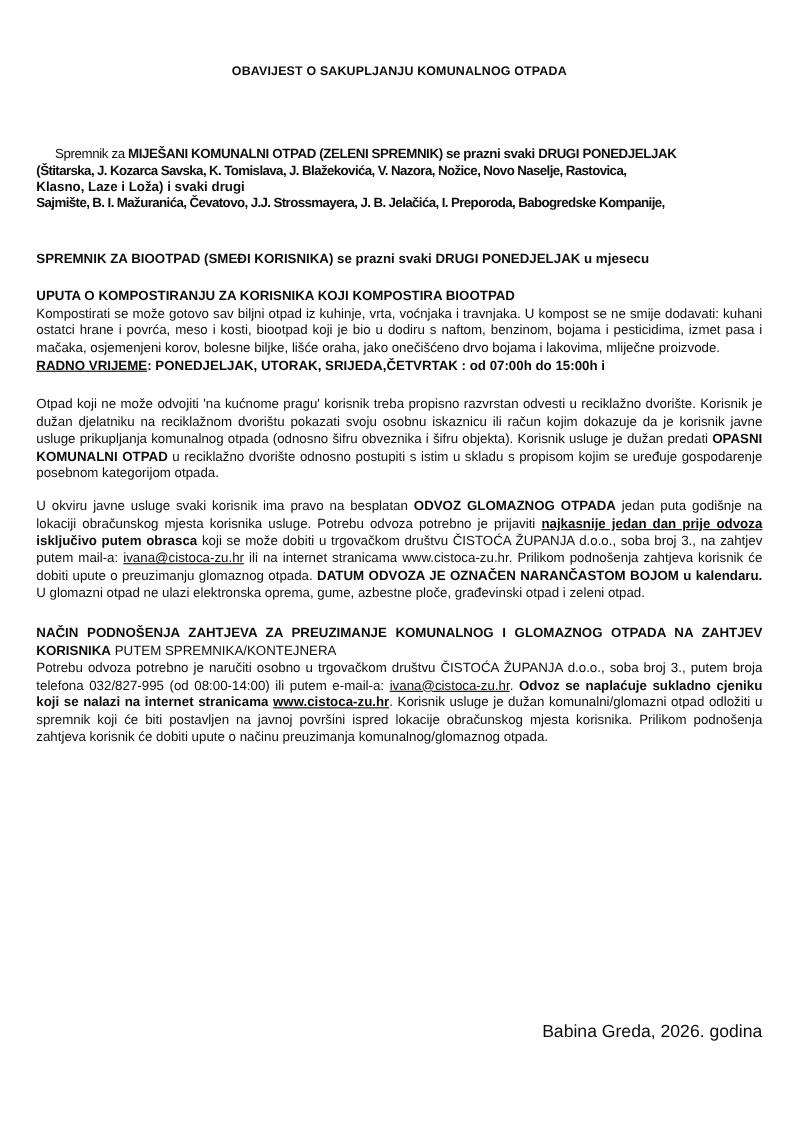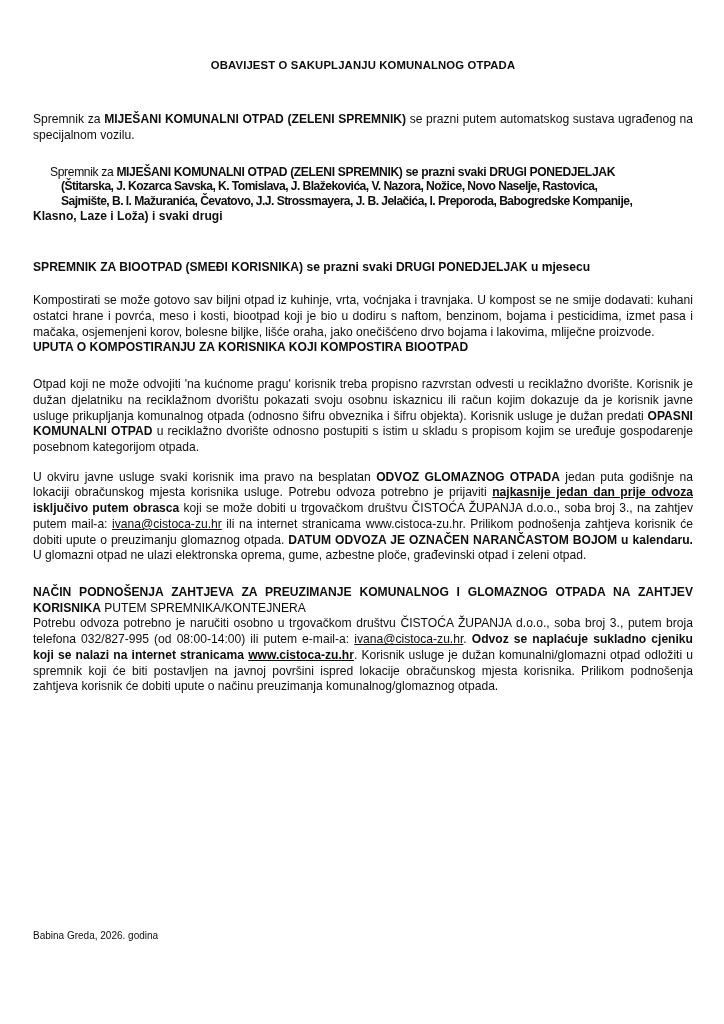--- a/index.html
+++ b/index.html
@@ -56,79 +56,79 @@
   .gap-m  { height: 14px; }
   .gap-l  { height: 18px; }
   .gap-xl { height: 21px; }
 
   b, .b { font-weight: bold; }
   .u { text-decoration: underline; }
   .bu { font-weight: bold; text-decoration: underline; }
 
   
   .cond { letter-spacing: -0.35px; margin-left: 17px; }
-  .cond2 { letter-spacing: -0.55px; margin-left: 28px; }
+  .cond2 { letter-spacing: -0.55px; }
 
   .line { display: block; white-space: nowrap; }
 
   .block-bold {
     font-weight: bold;
     font-size: 12.1px;
     line-height: 1.32;
   }
 
   .indent-petak {
     display: block;
     padding-left: 83px;
     white-space: nowrap;
   }
 
   .footer {
     position: absolute;
     left: 33px;
     top: 930px;
     width: 660px;
-    text-align: left;
-    font-size: 10px;
+    text-align: right;
+    font-size: 16px;
   }
 </style>
 </head>
 <body>
 
 <div class="page">
   <div class="content">
 
     <div class="doc-title">OBAVIJEST O SAKUPLJANJU KOMUNALNOG OTPADA</div>
 
-    <p class="para"><span>Spremnik za </span><b>MIJEŠANI KOMUNALNI OTPAD (ZELENI SPREMNIK)</b><span> se prazni putem automatskog sustava ugrađenog na specijalnom vozilu.</span></p>
 
     <div class="gap-xl"></div>
 
     <p class="para tight">
       <span class="line cond"><span>Spremnik za </span><b>MIJEŠANI KOMUNALNI OTPAD (ZELENI SPREMNIK) se prazni svaki DRUGI PONEDJELJAK</b></span>
       <b class="line cond2">(Štitarska, J. Kozarca Savska, K. Tomislava, J. Blažekovića, V. Nazora, Nožice, Novo Naselje, Rastovica,</b>
+      <b class="line">Klasno, Laze i Loža)  i svaki drugi</b>
       <b class="line cond2">Sajmište, B. I. Mažuranića, Čevatovo, J.J. Strossmayera, J. B. Jelačića, I. Preporoda, Babogredske Kompanije,</b>
-      <b class="line">Klasno, Laze i Loža)  i svaki drugi</b>
     </p>
 
     <div class="gap-l"></div>
 
 
     <div class="gap-l"></div>
 
     <p class="para"><b>SPREMNIK ZA BIOOTPAD (SMEĐI KORISNIKA)</b><b> se prazni svaki DRUGI  PONEDJELJAK  u mjesecu</b></p>
 
     <div class="gap-l"></div>
 
+    <p class="para"><b>UPUTA O KOMPOSTIRANJU ZA KORISNIKA KOJI KOMPOSTIRA BIOOTPAD</b></p>
     <p class="para">Kompostirati se može gotovo sav biljni otpad iz kuhinje, vrta, voćnjaka i travnjaka. U kompost se ne smije dodavati: kuhani ostatci hrane i povrća, meso i kosti, biootpad koji je bio u dodiru s naftom, benzinom, bojama i pesticidima, izmet pasa i mačaka, osjemenjeni korov, bolesne biljke, lišće oraha, jako onečišćeno drvo bojama i lakovima, mliječne proizvode.</p>
-    <p class="para"><b>UPUTA O KOMPOSTIRANJU ZA KORISNIKA KOJI KOMPOSTIRA BIOOTPAD</b></p>
 
 
 
     <p class="para tight block-bold">
+      <span class="line"><span class="u">RADNO VRIJEME</span><span>: PONEDJELJAK, UTORAK, SRIJEDA,ČETVRTAK  : od 07:00h do 15:00h i</span></span>
     </p>
 
     <div class="gap-xl"></div>
 
     <p class="para"><span>Otpad koji ne može odvojiti 'na kućnome pragu' korisnik treba propisno razvrstan odvesti u reciklažno dvorište. Korisnik je dužan djelatniku na reciklažnom dvorištu pokazati svoju osobnu iskaznicu ili račun kojim dokazuje da je korisnik javne usluge prikupljanja komunalnog otpada (odnosno šifru obveznika i šifru objekta). Korisnik usluge je dužan predati </span><b>OPASNI KOMUNALNI OTPAD</b><span> u reciklažno dvorište odnosno postupiti s istim u skladu s propisom kojim se uređuje gospodarenje posebnom kategorijom otpada.</span></p>
 
     <div class="gap-m"></div>
 
     <p class="para"><span>U okviru javne usluge svaki korisnik ima pravo na besplatan </span><b>ODVOZ GLOMAZNOG OTPADA</b><span> jedan puta godišnje na lokaciji obračunskog mjesta korisnika usluge. Potrebu odvoza potrebno je prijaviti </span><span class="bu">najkasnije jedan dan prije odvoza</span> <b>isključivo putem obrasca</b><span> koji se može dobiti u trgovačkom društvu ČISTOĆA ŽUPANJA d.o.o., soba broj 3., na zahtjev putem mail-a: </span><a class="u" href="#" style="color:inherit;">ivana@cistoca-zu.hr</a><span> ili na internet stranicama www.cistoca-zu.hr. Prilikom podnošenja zahtjeva korisnik će dobiti upute o preuzimanju glomaznog otpada. </span><b>DATUM ODVOZA JE OZNAČEN NARANČASTOM BOJOM u kalendaru.</b><span> U glomazni otpad ne ulazi elektronska oprema, gume, azbestne ploče, građevinski otpad i zeleni otpad.</span></p>
 

